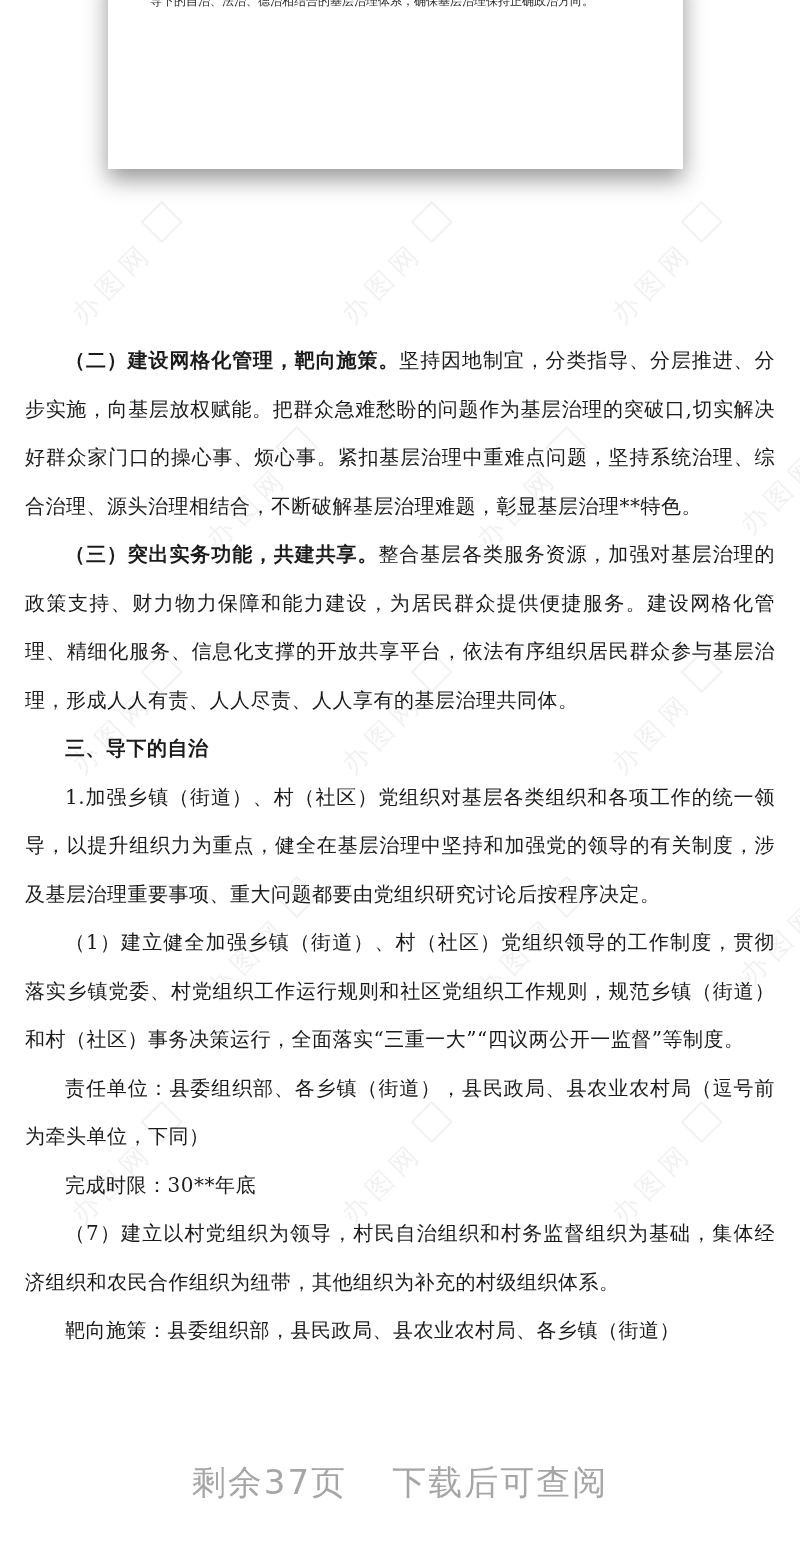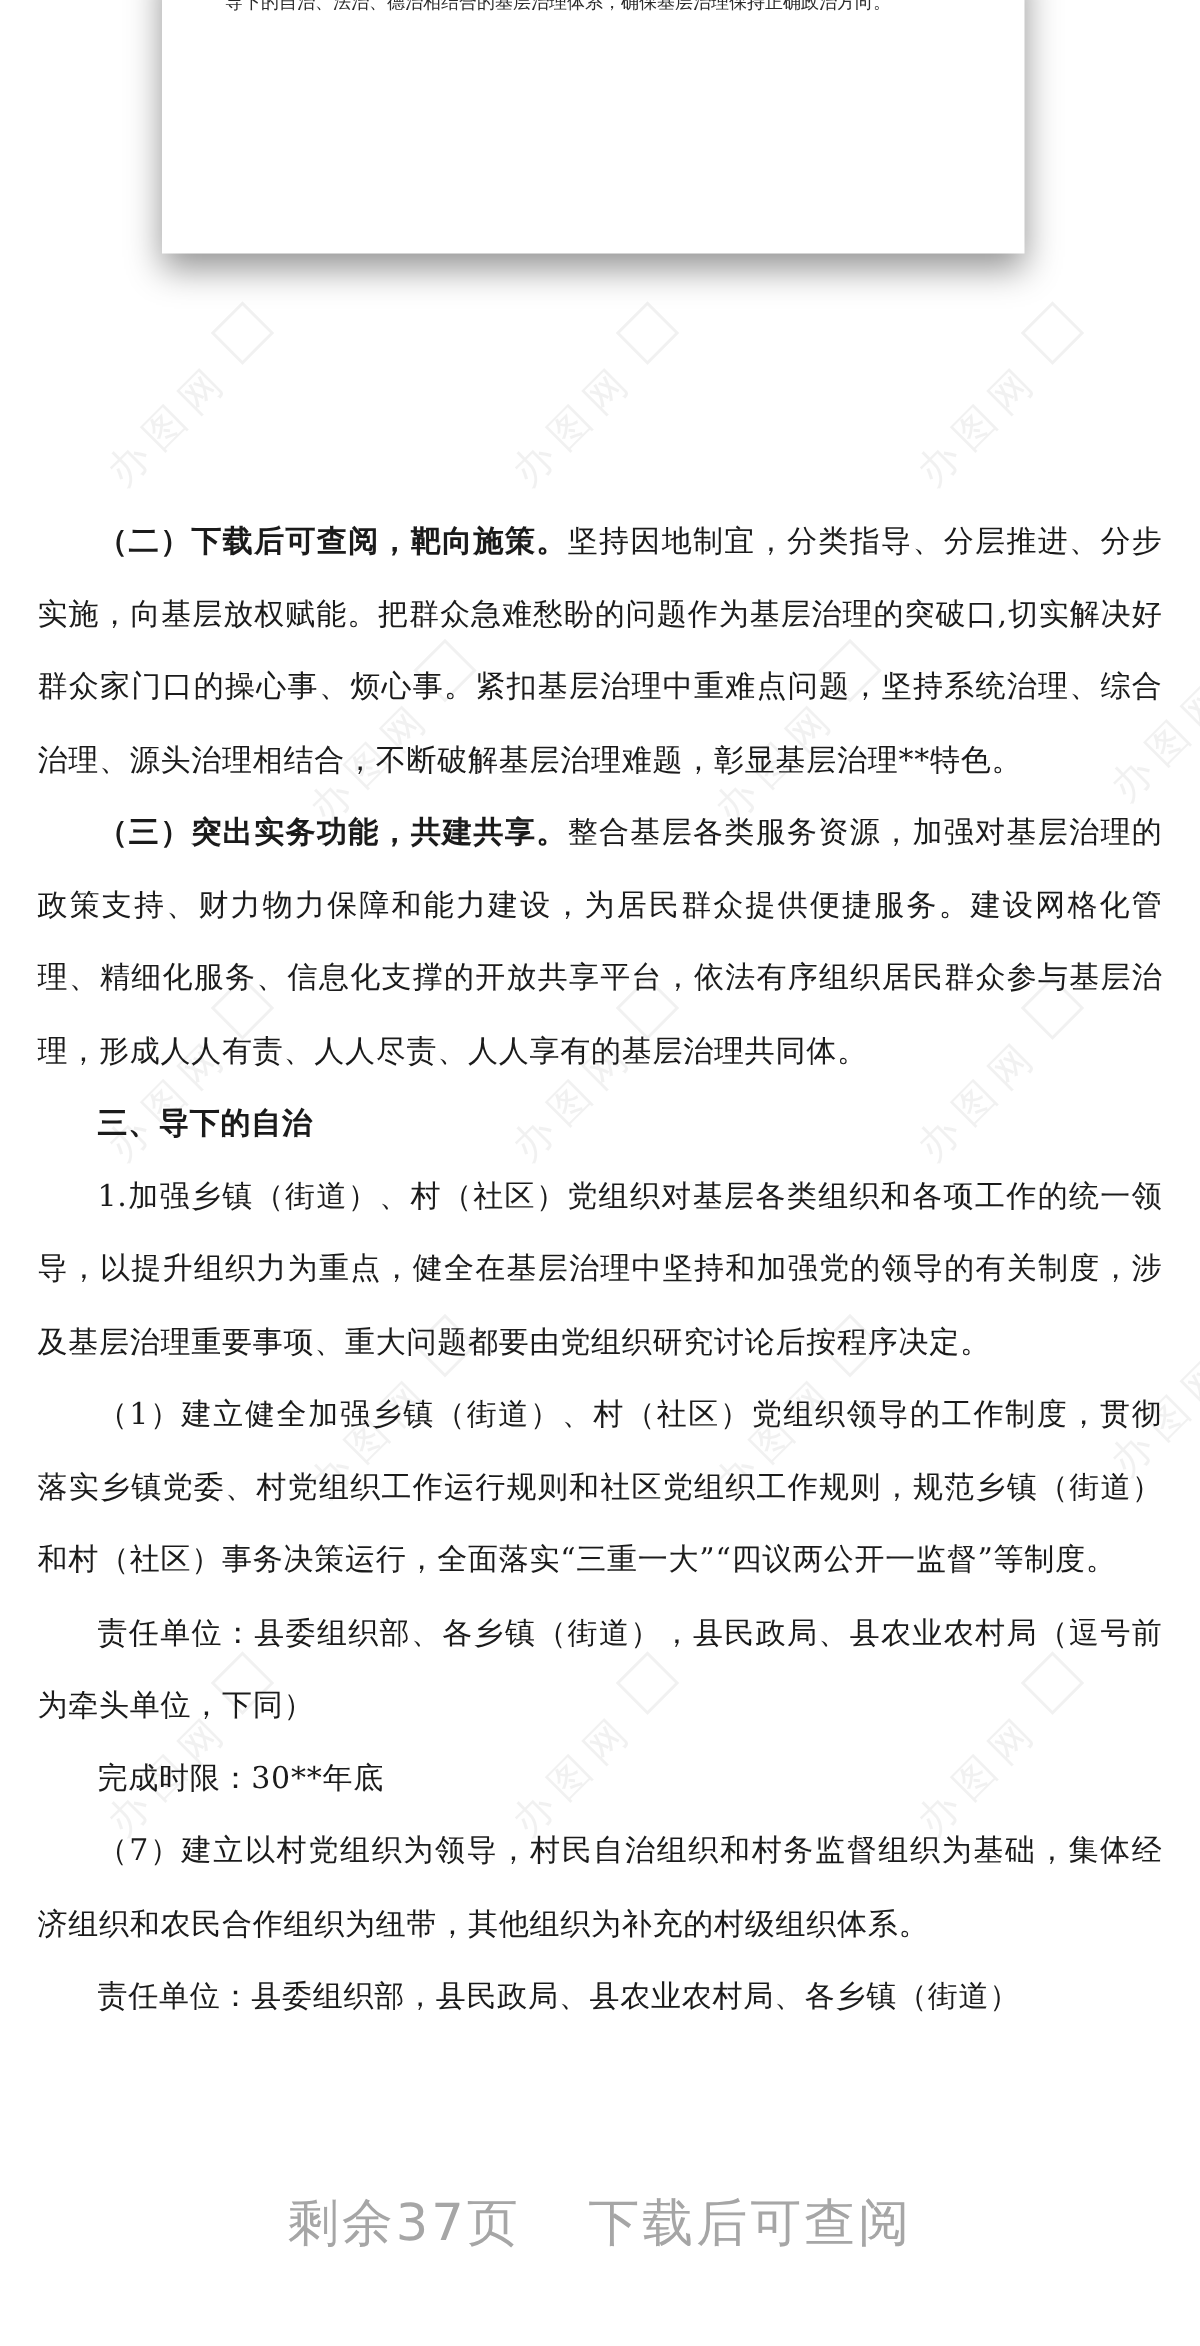--- a/index.html
+++ b/index.html
@@ -124,28 +124,28 @@
       <div class="wm" style="left: 55px; top: 1150px;"><span>办图网</span><span class="wm-diamond"></span></div>
       <div class="wm" style="left: 325px; top: 1150px;"><span>办图网</span><span class="wm-diamond"></span></div>
       <div class="wm" style="left: 595px; top: 1150px;"><span>办图网</span><span class="wm-diamond"></span></div>
     </div>
 
   <div class="page-card">
     <p class="card-line">导下的自治、法治、德治相结合的基层治理体系，确保基层治理保持正确政治方向。</p>
   </div>
 
   <div class="doc-body">
-    <p class="para"><b>（二）下载后可查阅，靶向施策。</b><span>坚持因地制宜，分类指导、分层推进、分步实施，向基层放权赋能。把群众急难愁盼的问题作为基层治理的突破口,切实解决好群众家门口的操心事、烦心事。紧扣基层治理中重难点问题，坚持系统治理、综合治理、源头治理相结合，不断破解基层治理难题，彰显基层治理**特色。</span></p>
+    <p class="para"><b>（二）建设网格化管理，靶向施策。</b><span>坚持因地制宜，分类指导、分层推进、分步实施，向基层放权赋能。把群众急难愁盼的问题作为基层治理的突破口,切实解决好群众家门口的操心事、烦心事。紧扣基层治理中重难点问题，坚持系统治理、综合治理、源头治理相结合，不断破解基层治理难题，彰显基层治理**特色。</span></p>
     <p class="para"><b>（三）突出实务功能，共建共享。</b><span>整合基层各类服务资源，加强对基层治理的政策支持、财力物力保障和能力建设，为居民群众提供便捷服务。建设网格化管理、精细化服务、信息化支撑的开放共享平台，依法有序组织居民群众参与基层治理，形成人人有责、人人尽责、人人享有的基层治理共同体。</span></p>
     <p class="para"><b>三、导下的自治</b></p>
     <p class="para"><span>1.加强乡镇（街道）、村（社区）党组织对基层各类组织和各项工作的统一领导，以提升组织力为重点，健全在基层治理中坚持和加强党的领导的有关制度，涉及基层治理重要事项、重大问题都要由党组织研究讨论后按程序决定。</span></p>
     <p class="para"><span>（1）建立健全加强乡镇（街道）、村（社区）党组织领导的工作制度，贯彻落实乡镇党委、村党组织工作运行规则和社区党组织工作规则，规范乡镇（街道）和村（社区）事务决策运行，全面落实“三重一大”“四议两公开一监督”等制度。</span></p>
     <p class="para"><span>责任单位：县委组织部、各乡镇（街道），县民政局、县农业农村局（逗号前为牵头单位，下同）</span></p>
     <p class="para"><span>完成时限：30**年底</span></p>
     <p class="para"><span>（7）建立以村党组织为领导，村民自治组织和村务监督组织为基础，集体经济组织和农民合作组织为纽带，其他组织为补充的村级组织体系。</span></p>
-    <p class="para"><span>责任单位：县委组织部，县民政局、县农业农村局、各乡镇（街道）</span></p>
+    <p class="para"><span>靶向施策：县委组织部，县民政局、县农业农村局、各乡镇（街道）</span></p>
   </div>
 
   <div class="footer">
     <span>剩余37页</span><span class="hint">下载后可查阅</span>
   </div>
 
 </div>
 
 </body></html>

